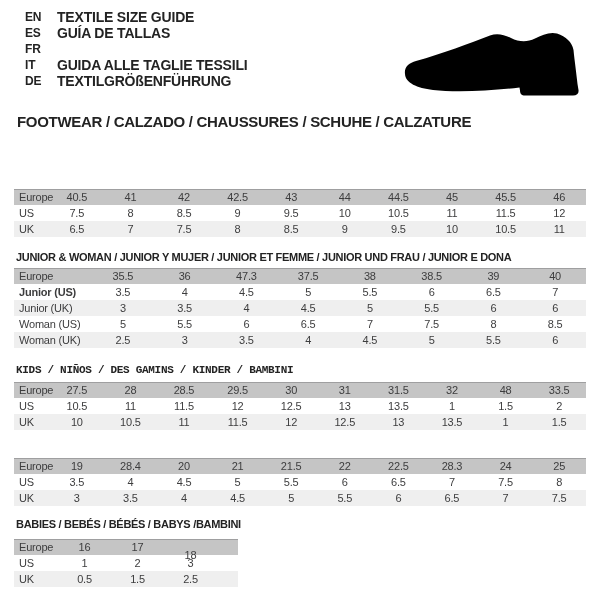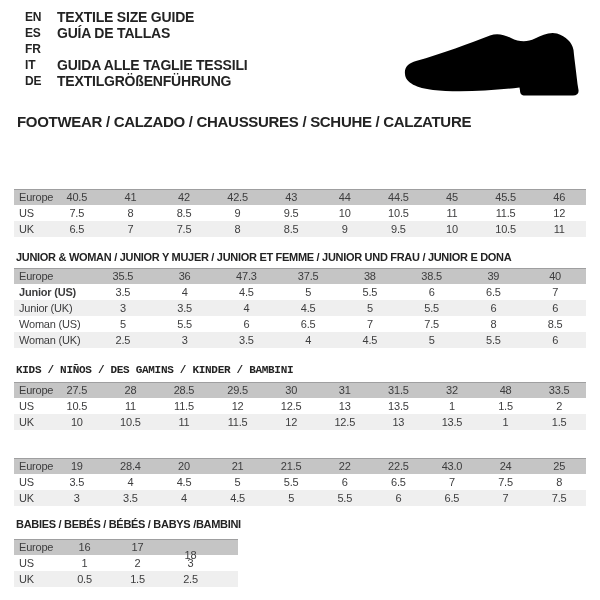--- a/index.html
+++ b/index.html
@@ -260,21 +260,21 @@
     <div class="size-table" style="top: 458px; width: 572px;">
       <div class="row hdr">
         <span class="row-label" style="width: 36px;">Europe</span>
         <span class="size-cell">19</span>
         <span class="size-cell">28.4</span>
         <span class="size-cell">20</span>
         <span class="size-cell">21</span>
         <span class="size-cell">21.5</span>
         <span class="size-cell">22</span>
         <span class="size-cell">22.5</span>
-        <span class="size-cell">43.0</span>
+        <span class="size-cell">28.3</span>
         <span class="size-cell">24</span>
         <span class="size-cell">25</span>
       </div>
       <div class="row">
         <span class="row-label" style="width: 36px;">US</span>
         <span class="size-cell">3.5</span>
         <span class="size-cell">4</span>
         <span class="size-cell">4.5</span>
         <span class="size-cell">5</span>
         <span class="size-cell">5.5</span>

